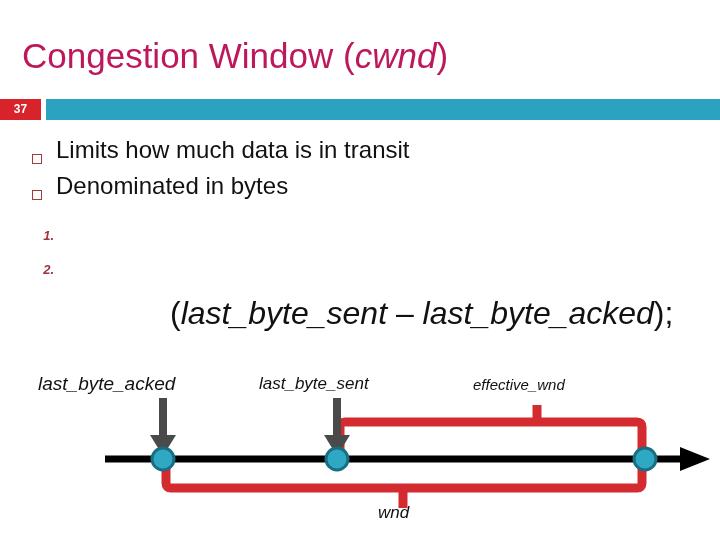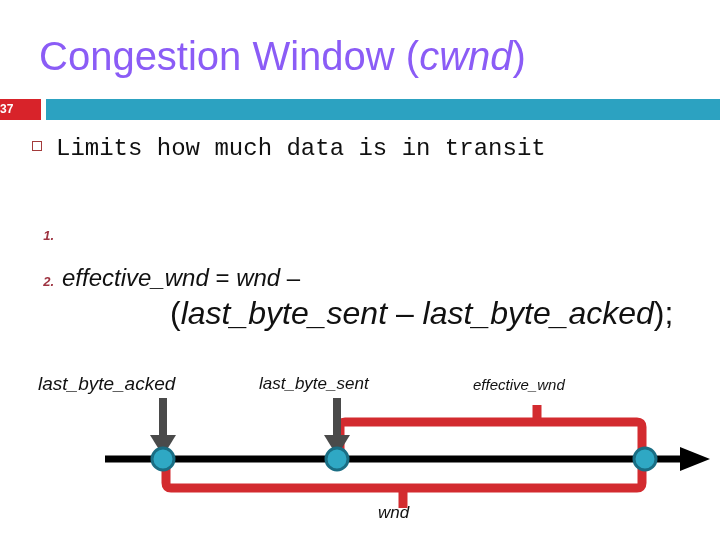--- a/index.html
+++ b/index.html
@@ -16,25 +16,25 @@
   .slide {
     position: relative;
     width: 720px;
     height: 540px;
     background: #ffffff;
   }
 
   
   .slide-title {
     position: absolute;
-    left: 39px;
+    left: 22px;
     top: 34px;
-    font-size: 40px;
+    font-size: 35px;
     line-height: 44px;
-    color: #8b5cf6;
+    color: #be185d;
     font-weight: 400;
     letter-spacing: 0px;
     white-space: nowrap;
   }
   .slide-title .em {
     font-style: italic;
   }
 
   
   .band {
@@ -48,43 +48,42 @@
     position: absolute;
     left: 0;
     top: 0;
     width: 41px;
     height: 21px;
     background: #D8232A;
     color: #ffffff;
     font-size: 12px;
     font-weight: bold;
     line-height: 21px;
-    text-align: left;
+    text-align: center;
   }
   .band-rule {
     position: absolute;
     left: 46px;
     top: 0;
     width: 674px;
     height: 21px;
     background: #2CA2C1;
   }
 
   
   .bullets {
     position: absolute;
     left: 20px;
     top: 131px;
     width: 660px;
   }
   .bullet-row {
     display: flex;
-    align-items: center;
+    align-items: flex-end;
     height: 36px;
-    font-family: Liberation Mono, monospace;
   }
   .bullet-mark {
     width: 36px;
     flex: 0 0 36px;
     display: flex;
     justify-content: flex-start;
     align-items: center;
     padding-left: 12px;
     box-sizing: border-box;
   }
@@ -181,31 +180,36 @@
     <div class="band-rule"></div>
   </div>
 
   <div class="bullets">
     <div class="bullet-row">
       <div class="bullet-mark">
         <span class="sq"></span>
       </div>
       <div class="bullet-text">Limits how much data is in transit</div>
     </div>
+    <div class="bullet-row">
+      <div class="bullet-mark">
+        <span class="sq"></span>
+      </div>
+      <div class="bullet-text">Denominated in bytes</div>
+    </div>
   </div>
 
   <div class="numlist">
 
     <div class="num-row">
       <div class="num-mark">1.</div>
     </div>
 
     <div class="num-row">
       <div class="num-mark">2.</div>
-      <div class="num-text"><span class="it">effective_wnd</span><span> = </span><span class="it">wnd</span><span> –</span></div>
     </div>
 
     <div class="cont-row"><span class="rm">(</span><span>last_byte_sent</span><span class="rm"> – </span><span>last_byte_acked</span><span class="rm">);</span></div>
   </div>
 
   <div class="diagram">
 
     <div class="dlabel" id="lbl-acked">last_byte_acked</div>
     <div class="dlabel" id="lbl-sent">last_byte_sent</div>
     <div class="dlabel" id="lbl-eff">effective_wnd</div>

